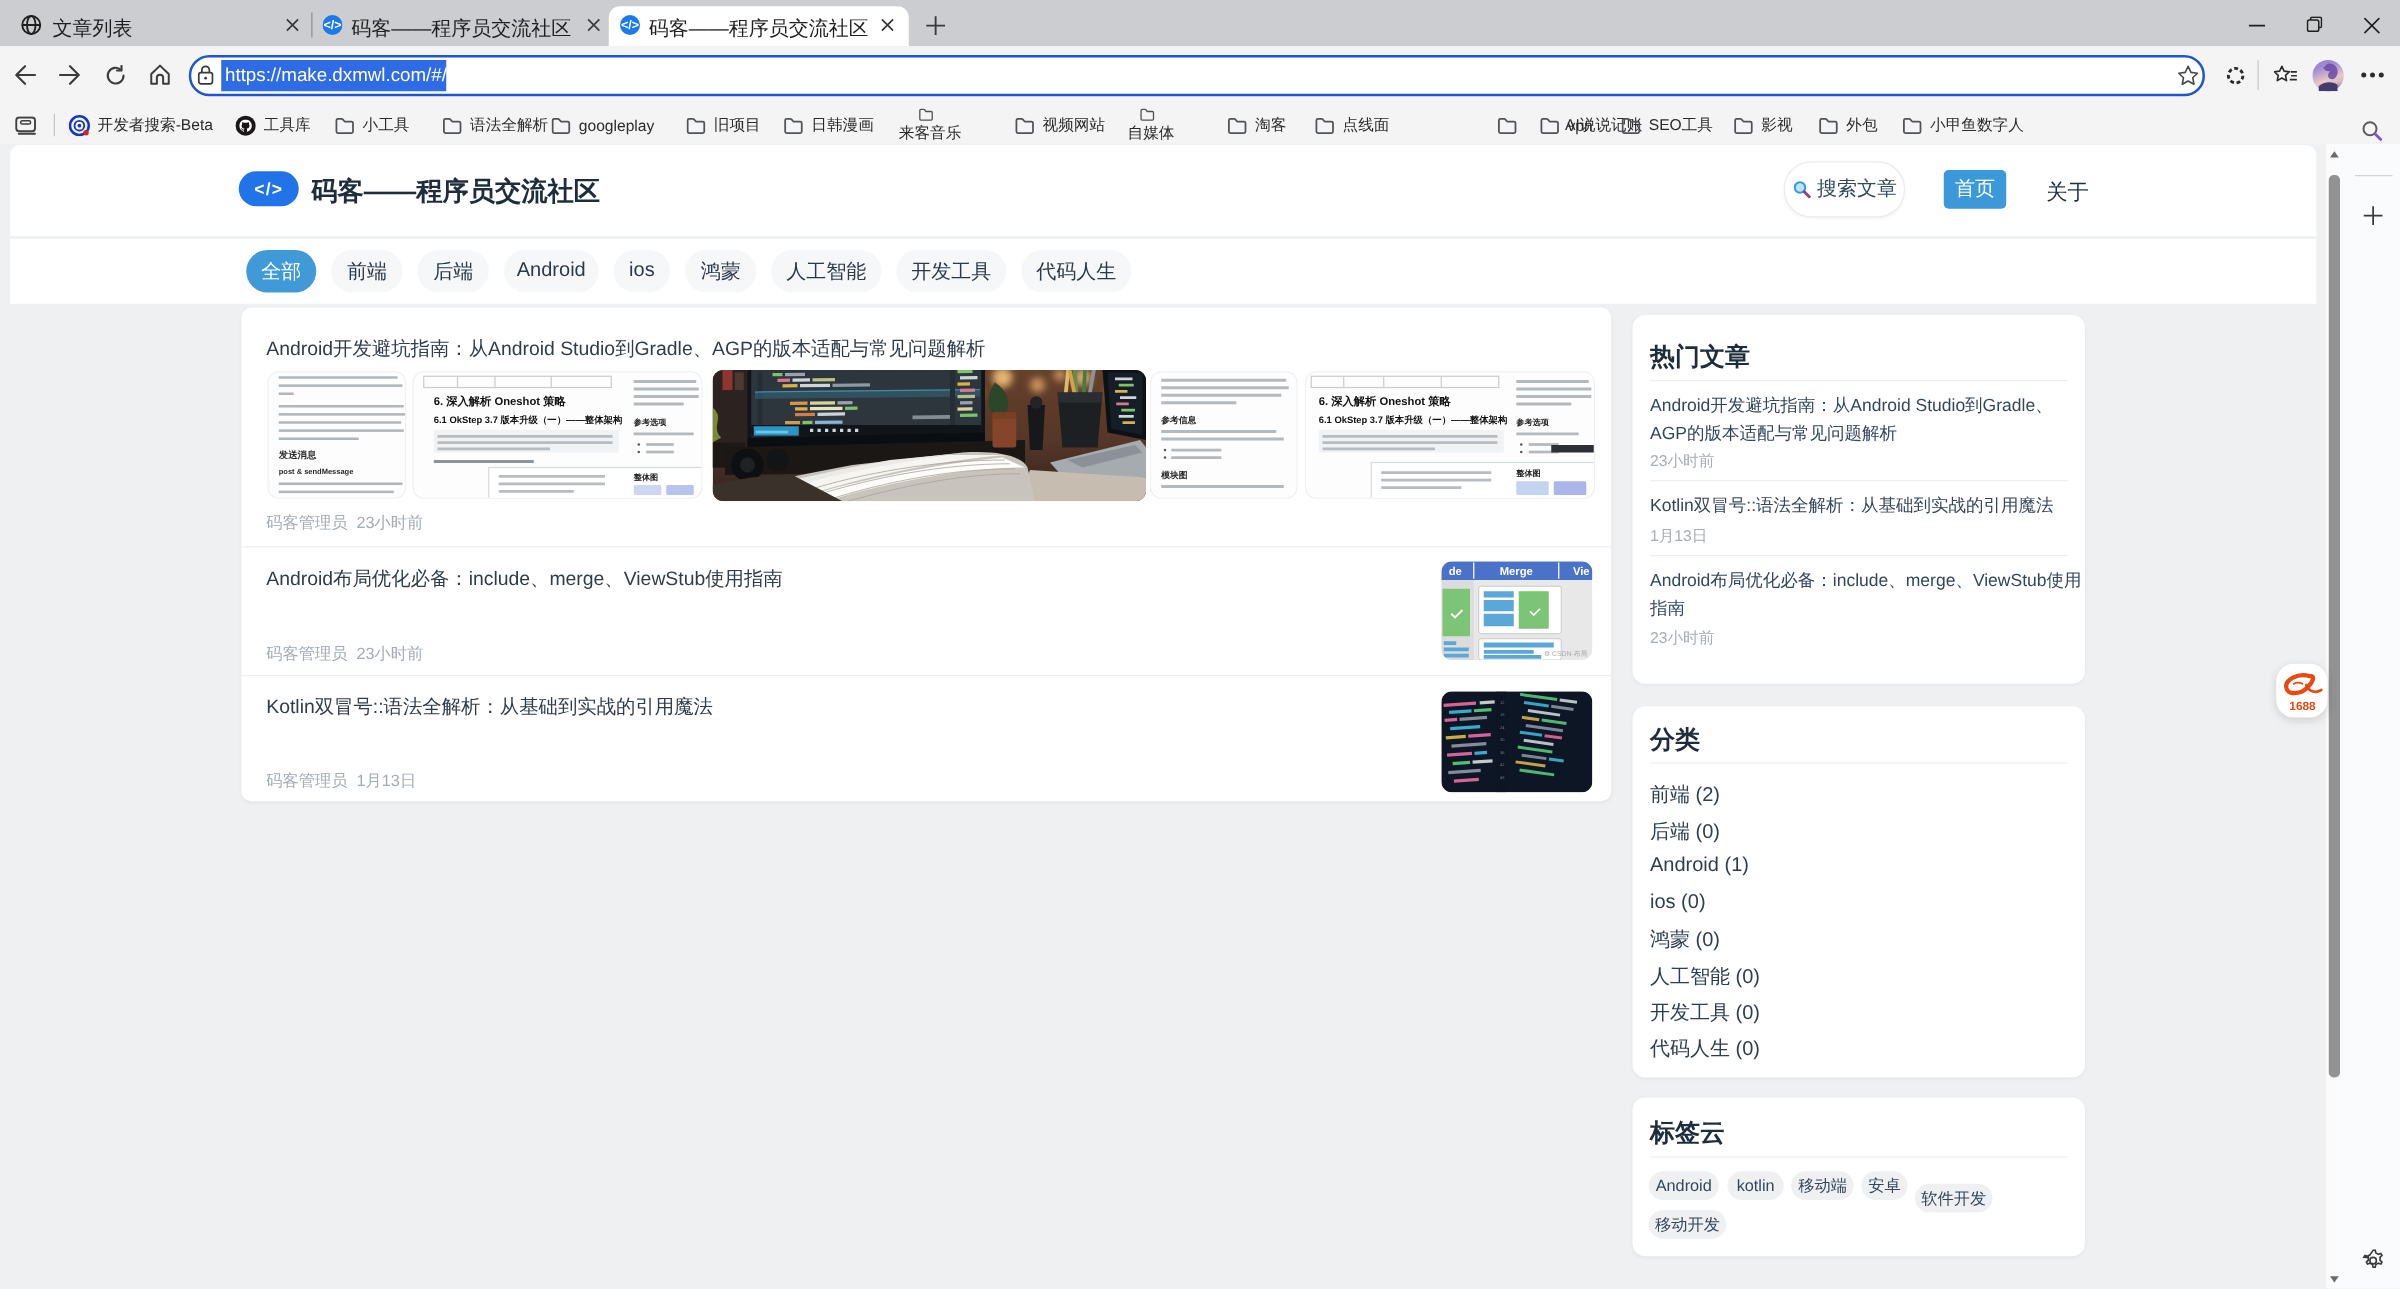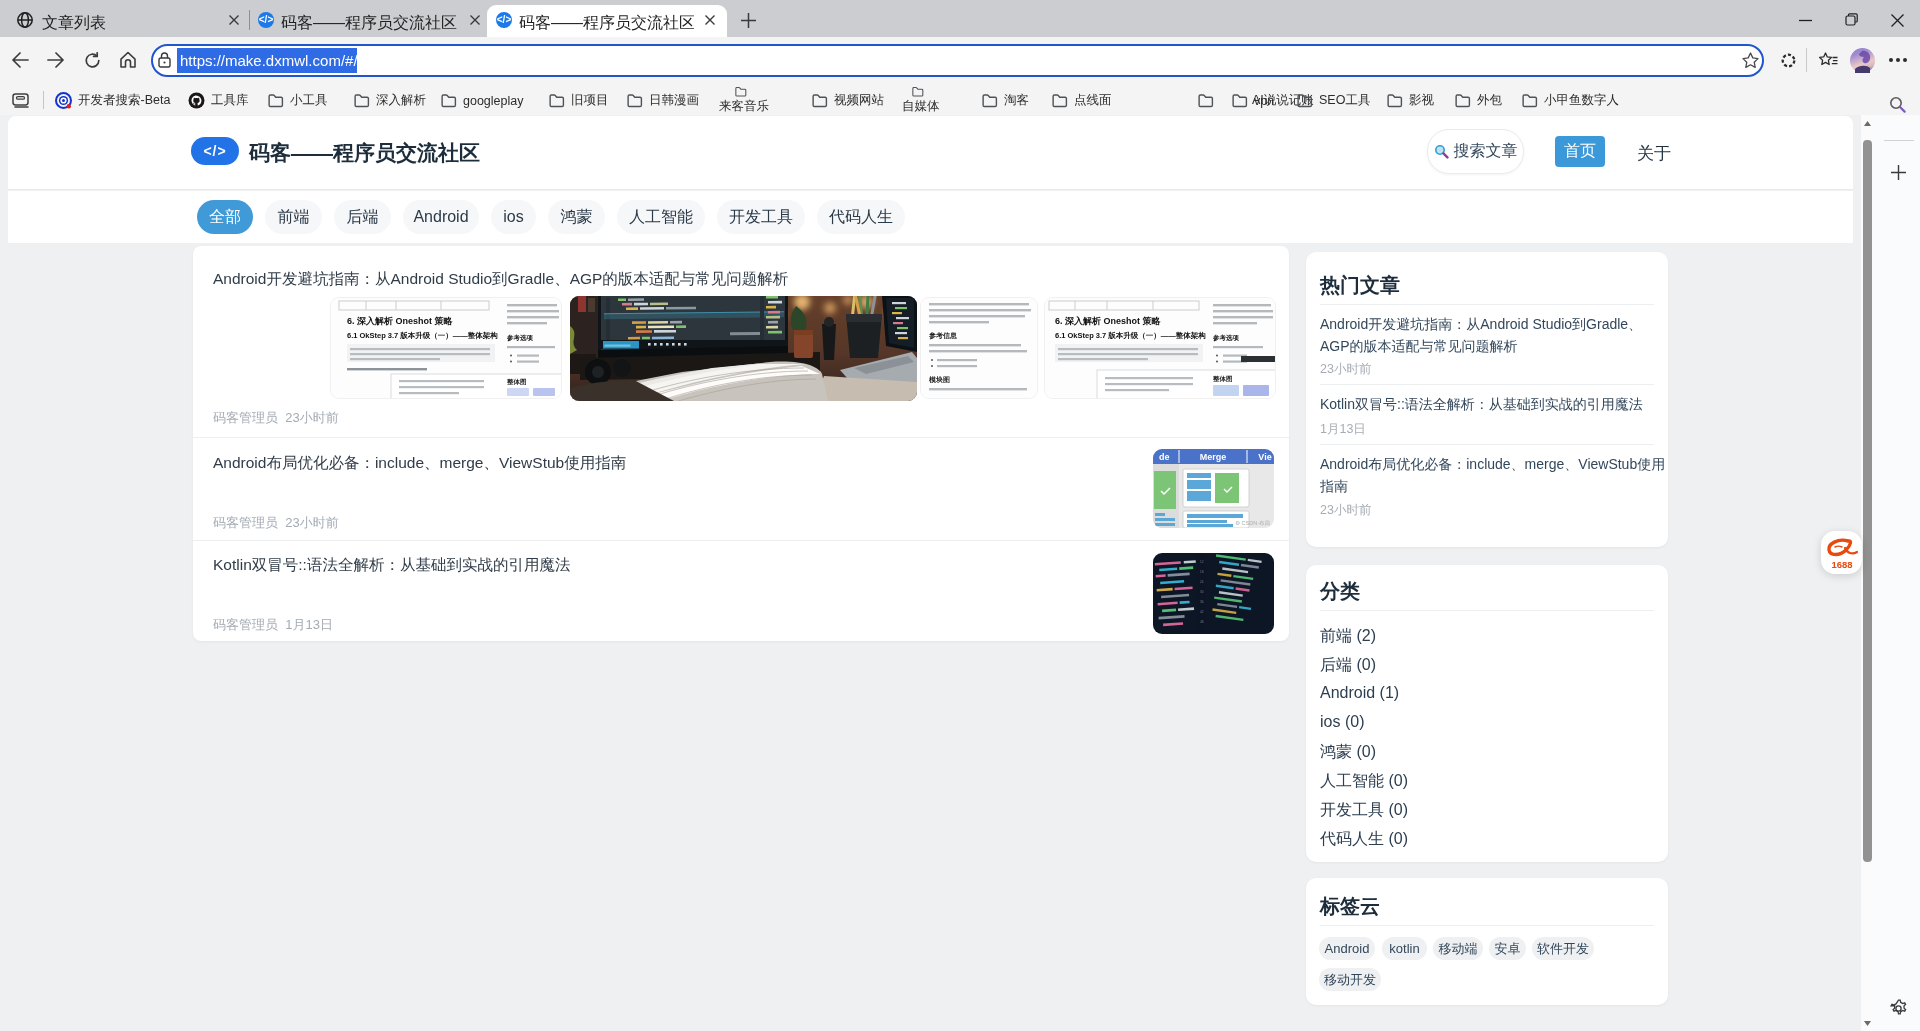--- a/index.html
+++ b/index.html
@@ -171,21 +171,21 @@
   <div class="bm" style="left:268px;">
       <svg width="16" height="16" viewBox="0 0 17 17">
         <use href="#folder"></use>
       </svg>
       <span>小工具</span>
     </div>
   <div class="bm" style="left:354px;">
       <svg width="16" height="16" viewBox="0 0 17 17">
         <use href="#folder"></use>
       </svg>
-      <span>深入解析</span>
+      <span>语法全解析</span>
     </div>
   <div class="bm" style="left:441px;">
       <svg width="16" height="16" viewBox="0 0 17 17">
         <use href="#folder"></use>
       </svg>
       <span>googleplay</span>
     </div>
   <div class="bm" style="left:549px;">
       <svg width="16" height="16" viewBox="0 0 17 17">
         <use href="#folder"></use>
@@ -290,20 +290,41 @@
   <div class="pill" style="left:483px;width:45px;">ios</div>
   <div class="pill" style="left:540px;width:57px;">鸿蒙</div>
   <div class="pill" style="left:609px;width:88px;">人工智能</div>
   <div class="pill" style="left:709px;width:88px;">开发工具</div>
   <div class="pill" style="left:809px;width:88px;">代码人生</div>
 </div>
 
 <div class="abs" id="maincard">
 
   <div class="atitle" style="top:23px;">Android开发避坑指南：从Android Studio到Gradle、AGP的版本适配与常见问题解析</div>
+  <div class="thumb" style="left:21px;top:51px;width:111px;height:102px;background:#fff;border:1px solid #f0f0f0;">
+    <svg width="111" height="102" viewBox="0 0 111 102">
+      <rect width="111" height="102" fill="#fdfdfd"></rect>
+      <g fill="#b0b6bb">
+        <rect x="8" y="3" width="95" height="2"></rect>
+          <rect x="8" y="9.5" width="99" height="2"></rect>
+          <rect x="8" y="16" width="12" height="2"></rect>
+        <rect x="8" y="26" width="100" height="2"></rect>
+          <rect x="8" y="32.5" width="101" height="2"></rect>
+          <rect x="8" y="39" width="98" height="2"></rect>
+        <rect x="8" y="45.5" width="100" height="2"></rect>
+          <rect x="8" y="52" width="64" height="2"></rect>
+      </g>
+      <text x="8" y="68" font-size="7.5" font-weight="bold" fill="#2b2b2b">发送消息</text>
+      <text x="8" y="81" font-size="6" font-weight="bold" fill="#2b2b2b">post &amp; sendMessage</text>
+      <g fill="#b0b6bb">
+          <rect x="8" y="88" width="99" height="2"></rect>
+          <rect x="8" y="94.5" width="92" height="2"></rect>
+        </g>
+    </svg>
+  </div>
   <div class="thumb" style="left:137px;top:51px;width:232px;height:102px;background:#fff;border:1px solid #f0f0f0;">
     <svg width="232" height="102" viewBox="0 0 232 102">
       <rect width="232" height="102" fill="#fdfdfd"></rect>
       <g fill="none" stroke="#c9cdd1" stroke-width="1">
           <rect x="8" y="3" width="150" height="9"></rect>
           <line x1="35" y1="3" x2="35" y2="12"></line>
           <line x1="65" y1="3" x2="65" y2="12"></line>
           <line x1="110" y1="3" x2="110" y2="12"></line>
         </g>
       <text x="16" y="26" font-size="9" font-weight="bold" fill="#111">6. 深入解析 Oneshot 策略</text>
@@ -666,21 +687,21 @@
   <div class="citem" style="top:235px;">开发工具 (0)</div>
   <div class="citem" style="top:264px;">代码人生 (0)</div>
 </div>
 <div class="scard" id="tagcard" style="top:878px;height:127px;">
   <h3 style="top:15px;">标签云</h3>
   <div class="shr" style="top:47px;"></div>
   <div class="tag" style="left:13px;top:59px;width:56px;">Android</div>
   <div class="tag" style="left:76px;top:59px;width:45px;">kotlin</div>
   <div class="tag" style="left:127px;top:59px;width:50px;">移动端</div>
   <div class="tag" style="left:183px;top:59px;width:37px;">安卓</div>
-  <div class="tag" style="left:226px;top:59px;width:62px;font-family:Liberation Serif, serif;">软件开发</div>
+  <div class="tag" style="left:226px;top:69px;width:62px;font-family:Liberation Serif, serif;">软件开发</div>
   <div class="tag" style="left:13px;top:90px;width:62px;">移动开发</div>
 </div>
 
 <div class="abs" id="scrolltrack"></div>
 <div class="abs" id="scrollthumb"></div>
 <svg class="abs" style="left:1863px;top:119px;" width="9" height="9" viewBox="0 0 9 9">
     <path d="M4.5 2 L8 7 H1 Z" fill="#6a6a6a"></path>
   </svg>
 <svg class="abs" style="left:1863px;top:1019px;" width="9" height="9" viewBox="0 0 9 9">
     <path d="M4.5 7 L8 2 H1 Z" fill="#6a6a6a"></path>

